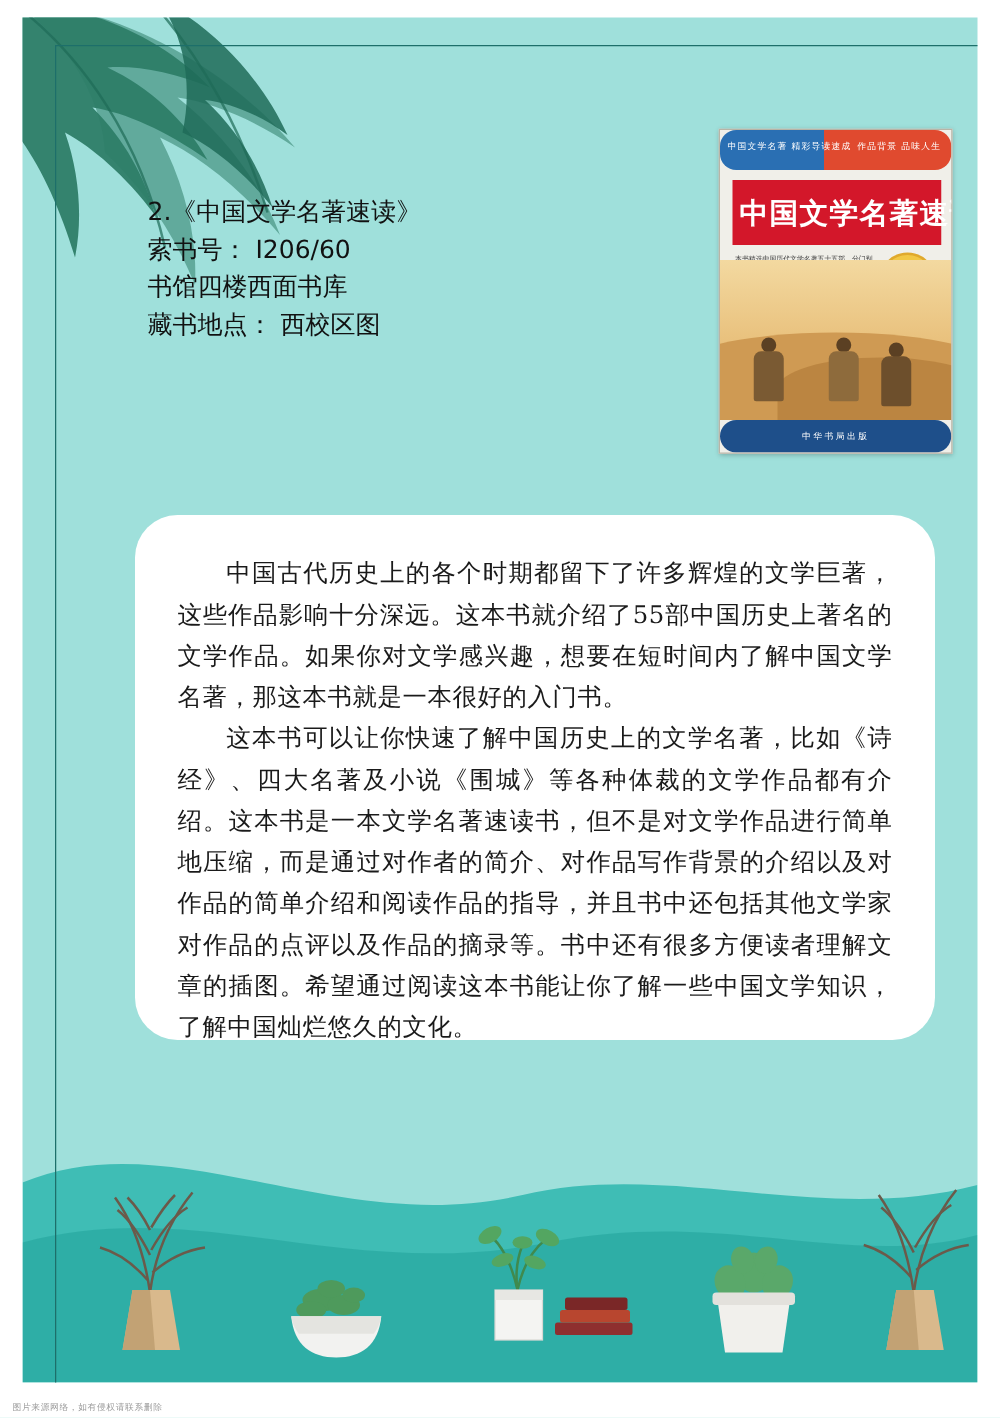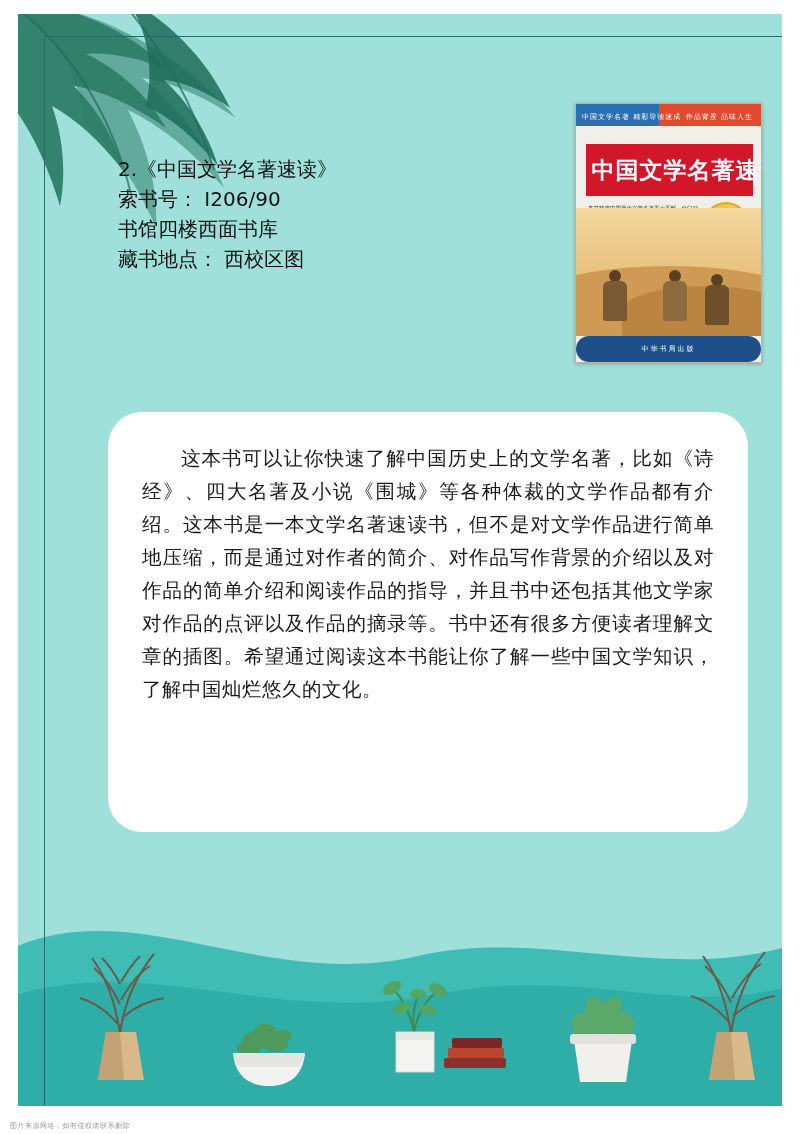--- a/index.html
+++ b/index.html
@@ -66,22 +66,23 @@
     top: 89px;
     width: 187px;
     height: 260px;
     background: #f0efe9;
     border: 1px solid #b9b4a6;
     box-sizing: border-box;
     box-shadow: 0 1px 4px rgba(0,0,0,0.25);
     overflow: hidden;
   }
   .bc-topband {
-    position: absolute; left: 0; top: 0; width: 100%; height: 22px;
+    position: absolute; left: 0; top: 0; width: 100%; height: 32px;
     background: linear-gradient(90deg,#2a6fb3 0%,#2a6fb3 45%,#e04a2f 45%,#e04a2f 100%);
+    border-radius: 13px;
   }
   .bc-topband .bc-tb-text {
     position:absolute; left:6px; top:8px; color:#fff; font-size:7px; letter-spacing:1px;
   }
   .bc-topband .bc-tb-text2 {
     position:absolute; right:8px; top:8px; color:#fff; font-size:7px; letter-spacing:1px;
   }
   .bc-redblock {
     position: absolute; left: 10px; top: 40px; width: 167px; height: 52px;
     background: #d3172a;
@@ -239,26 +240,27 @@
         <div class="fig c">
             <div class="head"></div>
             <div class="body"></div>
           </div>
       </div>
       <div class="bc-bottomband">中华书局出版</div>
     </div>
 
     <div class="head-block">
       <div>2.《中国文学名著速读》</div>
-      <div>索书号： I206/90</div>
+      <div>索书号： I206/60</div>
       <div>书馆四楼西面书库</div>
       <div>藏书地点： 西校区图</div>
     </div>
 
     <div class="card">
+      <p>中国古代历史上的各个时期都留下了许多辉煌的文学巨著，这些作品影响十分深远。这本书就介绍了55部中国历史上著名的文学作品。如果你对文学感兴趣，想要在短时间内了解中国文学名著，那这本书就是一本很好的入门书。</p>
       <p>这本书可以让你快速了解中国历史上的文学名著，比如《诗经》、四大名著及小说《围城》等各种体裁的文学作品都有介绍。这本书是一本文学名著速读书，但不是对文学作品进行简单地压缩，而是通过对作者的简介、对作品写作背景的介绍以及对作品的简单介绍和阅读作品的指导，并且书中还包括其他文学家对作品的点评以及作品的摘录等。书中还有很多方便读者理解文章的插图。希望通过阅读这本书能让你了解一些中国文学知识，了解中国灿烂悠久的文化。</p>
     </div>
 
     <div class="deco" style="left:40px;bottom:22px;">
       <svg width="130" height="170" viewBox="0 0 130 170">
         <g stroke="#6b5a4a" fill="none" stroke-width="2">
           <path d="M62,120 C58,92 50,66 34,44"></path>
           <path d="M62,120 C66,90 78,62 96,40"></path>
           <path d="M60,110 C48,96 36,88 22,84"></path>
           <path d="M64,104 C78,92 92,86 106,84"></path>

